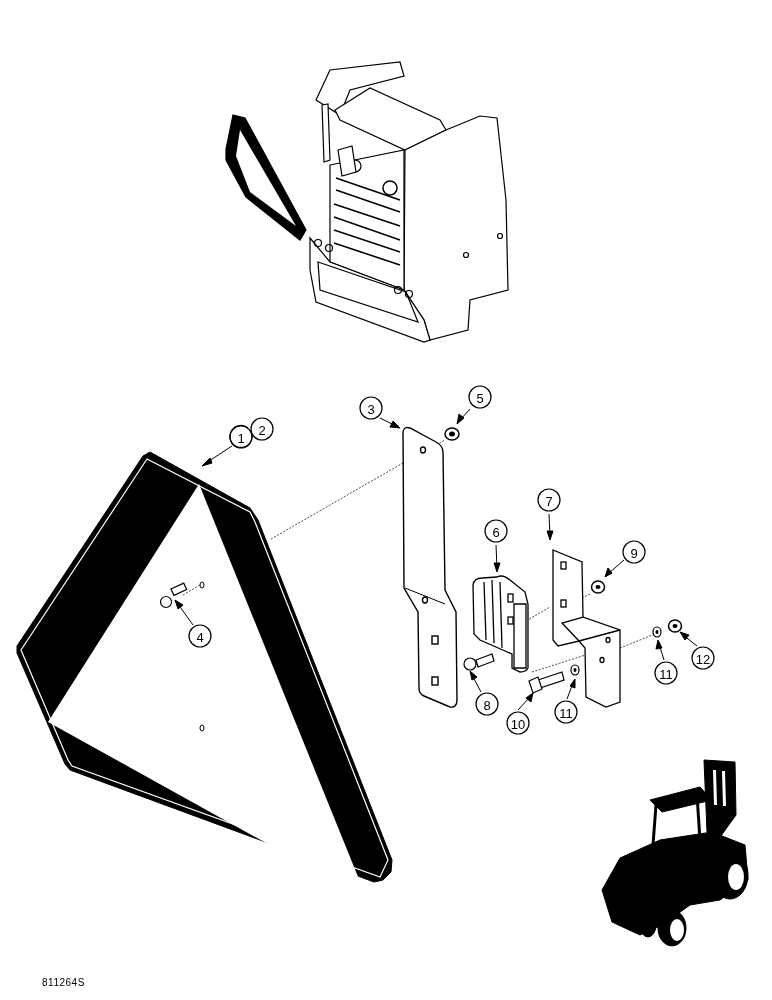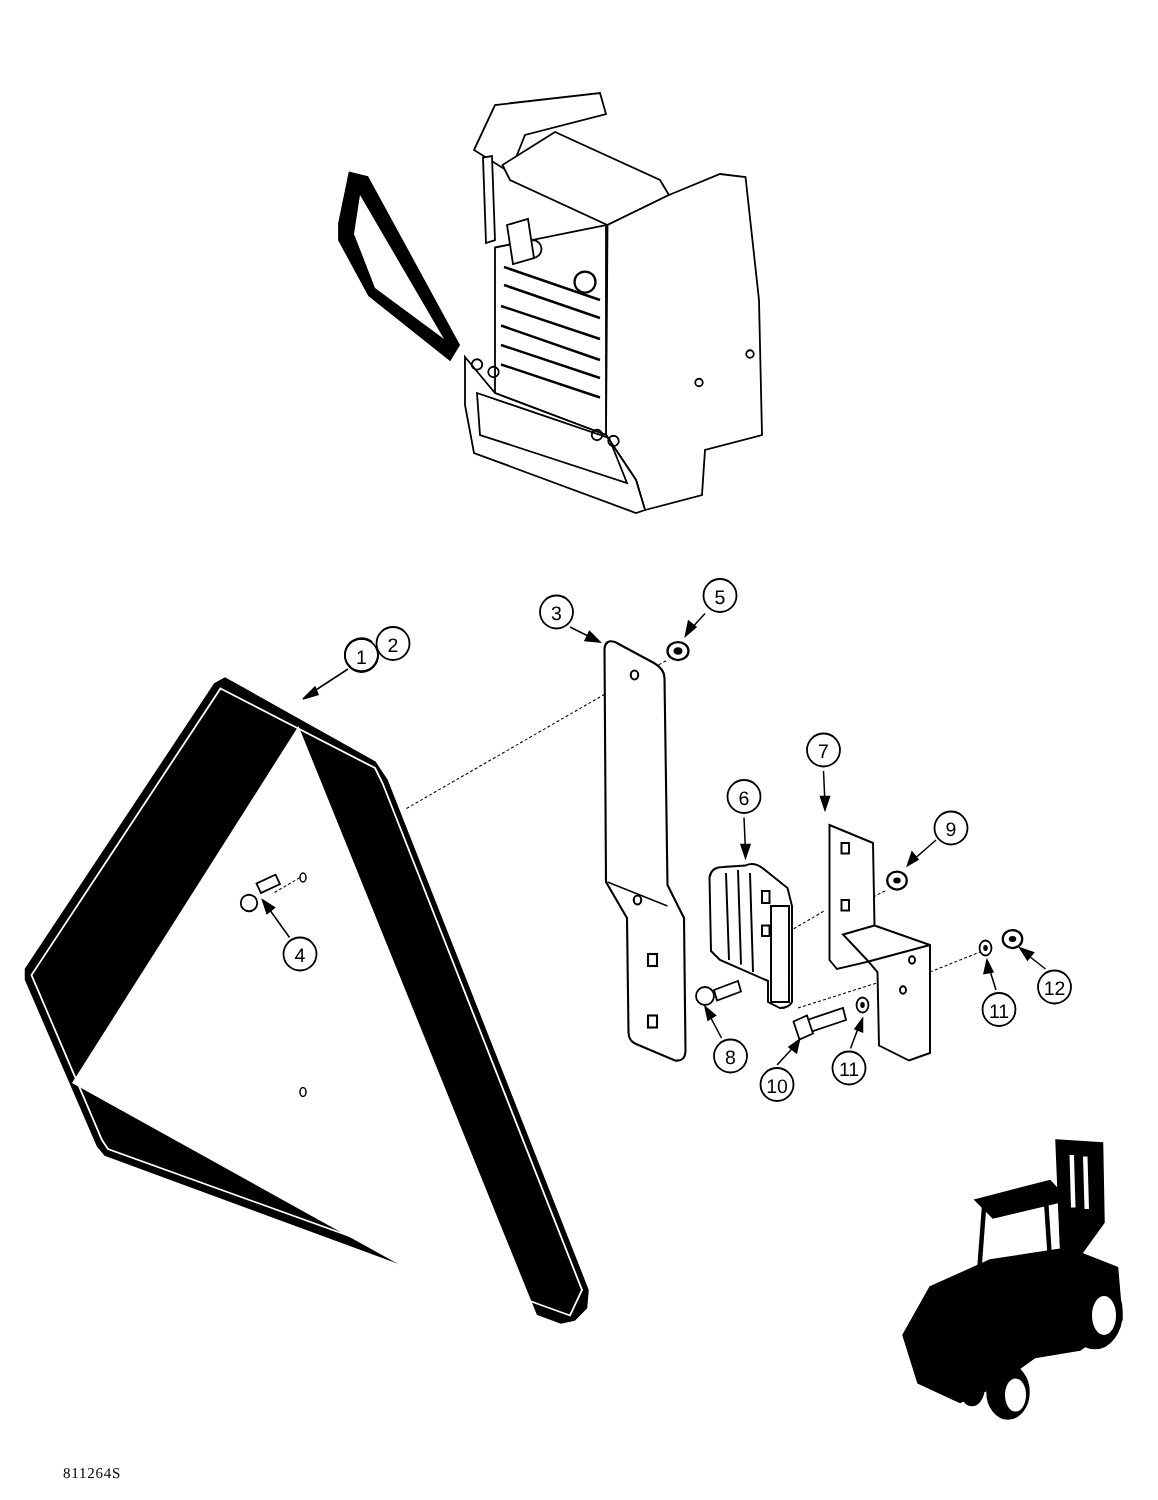--- a/index.html
+++ b/index.html
@@ -1,19 +1,19 @@
 <!DOCTYPE html>
 <html><head>
 <meta charset="utf-8">
 <style>
   html, body { margin:0; padding:0; background:#ffffff; }
   body { width:772px; height:1000px; position:relative; overflow:hidden; font-family:"Liberation Sans", sans-serif; }
   #stage { position:absolute; left:0; top:0; width:772px; height:1000px; }
   .callout-text { font-family:"Liberation Sans", sans-serif; font-size:13px; fill:#000; text-anchor:middle; dominant-baseline:central; }
-  .fig-code { position:absolute; left:42px; top:977px; font-size:10px; color:#000; letter-spacing:0.5px; font-family:Liberation Serif, serif; }
+  .fig-code { position:absolute; left:42px; top:977px; font-size:10px; color:#000; letter-spacing:0.5px; font-family:Liberation Sans, sans-serif; }
 </style>
 </head>
 <body>
 
 <svg id="stage" viewBox="0 0 772 1000" xmlns="http://www.w3.org/2000/svg">
 
   <g stroke="#000" fill="none" stroke-width="1.2">
 
     <path d="M316 100 L330 70 L400 62 L404 76 L350 90 L340 115 Z" fill="#fff"></path>
     <path d="M335 110 L370 88 L440 120 L446 130 L405 150 L340 120 Z" fill="#fff"></path>

